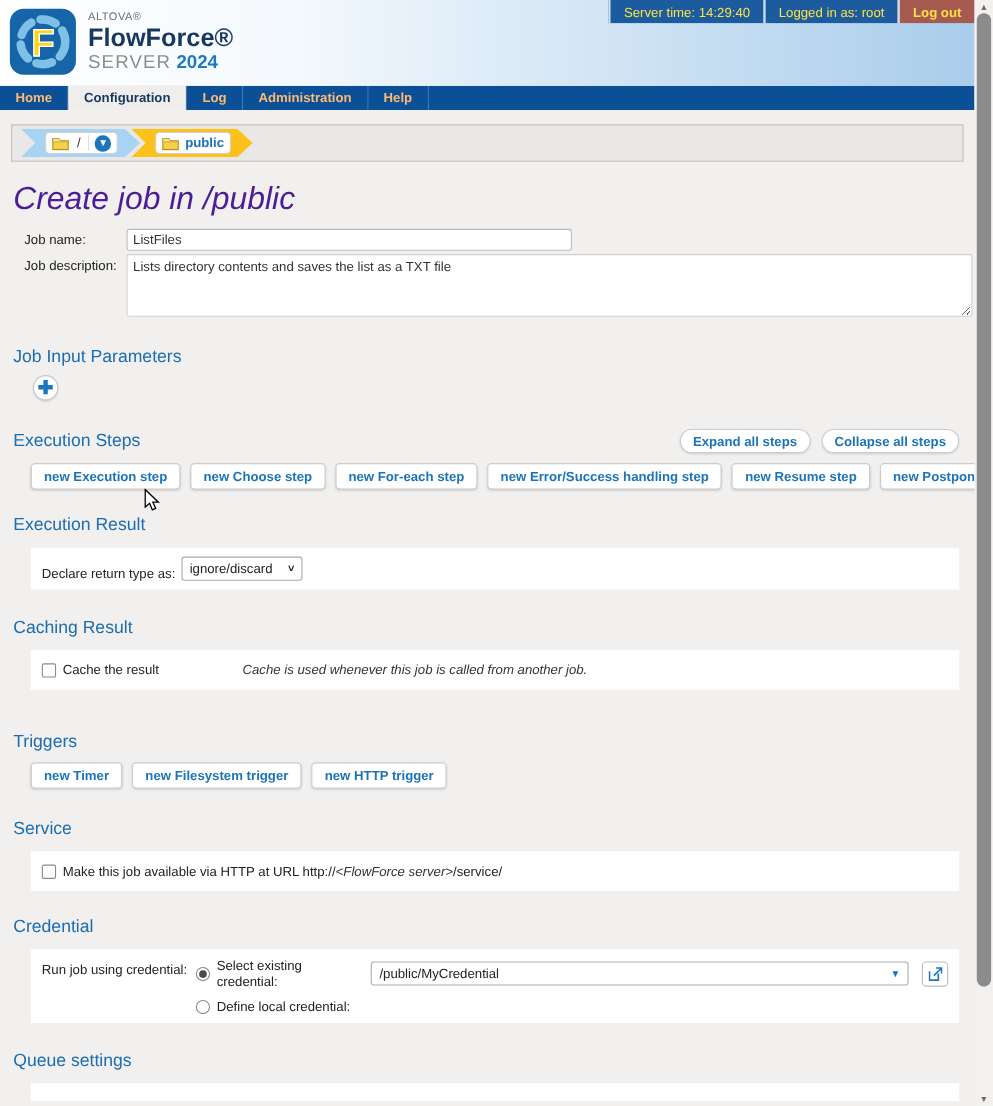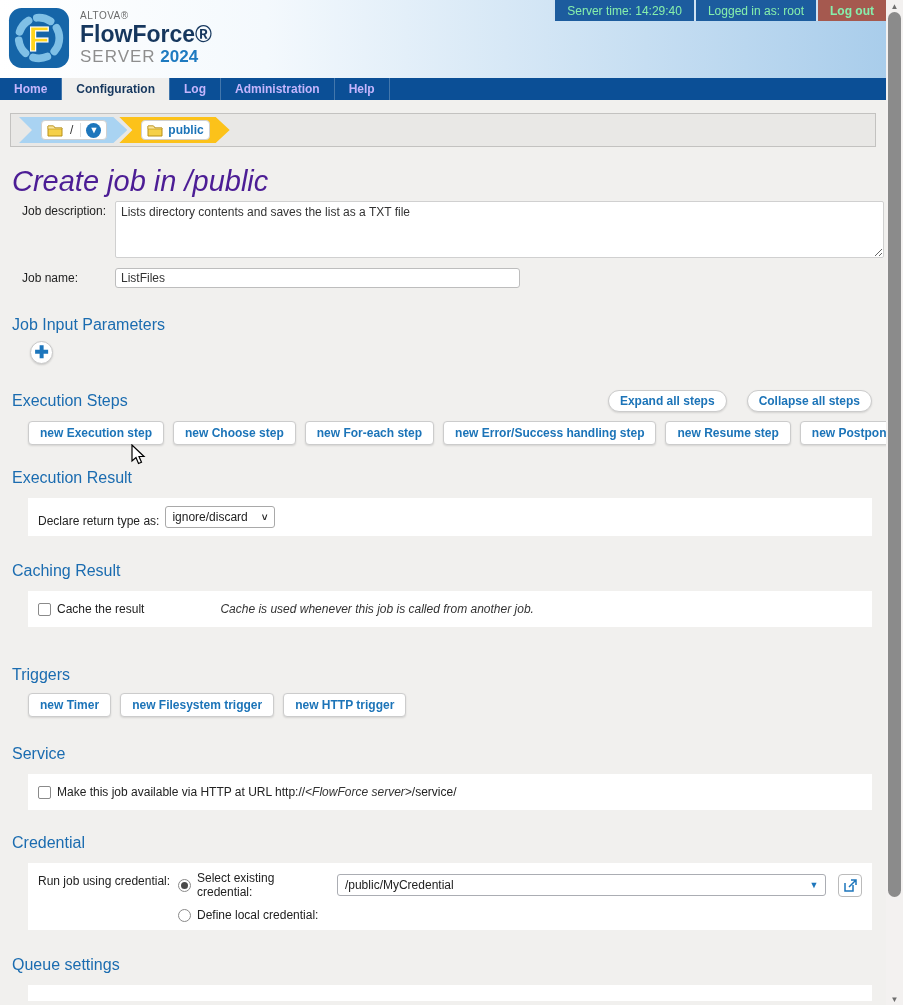--- a/index.html
+++ b/index.html
@@ -4,35 +4,35 @@
 <style>
   * { margin:0; padding:0; box-sizing:border-box; }
   html,body { width:903px; height:1005px; overflow:hidden; }
   body { font-family:"Liberation Sans", sans-serif; background:#f1f0ee; position:relative; }
 
   .viewport { position:absolute; left:0; top:0; width:886px; height:1005px; overflow:hidden; }
 
   
   .header { position:relative; width:100%; height:78px;
     background:linear-gradient(to right, #ffffff 0%, #f4f9fd 30%, #a9cdeb 100%); }
-  .topbar { position:absolute; top:0; right:0; display:flex; height:21px; font-size:12px; color:#86efac; }
+  .topbar { position:absolute; top:0; right:0; display:flex; height:21px; font-size:12px; color:#fde047; }
   .topbar .seg { background:#1c5c9e; display:flex; align-items:center; padding:0 12px; border-left:2px solid #cfe2f3; }
   .topbar .logout { background:#a5594f; font-weight:bold; cursor:pointer; }
   .brand { position:absolute; left:8px; top:7px; display:flex; }
   .logo-svg { width:62px; height:62px; }
   .brand-text { margin-left:10px; display:flex; flex-direction:column; justify-content:center; }
   .brand-altova { font-size:10px; color:#6b6b6b; letter-spacing:.5px; }
   .brand-product { font-size:23px; font-weight:bold; color:#16375e; line-height:26px; }
   .brand-server { font-size:17px; }
   .brand-server .srv { color:#8e8e8e; letter-spacing:1px; }
   .brand-server .yr { color:#1e7ac0; font-weight:bold; }
 
   
   .nav { width:100%; height:22px; background:#0b4f96; display:flex; }
-  .nav-tab { color:#c4b5fd; font-size:12px; font-weight:bold; padding:0 14px; display:flex; align-items:center; border-right:1px solid #4377ac; cursor:pointer; }
+  .nav-tab { color:#fdba74; font-size:12px; font-weight:bold; padding:0 14px; display:flex; align-items:center; border-right:1px solid #4377ac; cursor:pointer; }
   .nav-tab.active { background:#efeeec; color:#16375e; }
 
   
   .crumbbar { margin:13px 10px 0 10px; height:34px; background:#e9e8e6; border:1px solid #c3c2c0; display:flex; align-items:center; padding-left:8px; }
   .chev { height:26px; display:flex; align-items:center; padding:0 20px 0 22px; clip-path:polygon(0 0, calc(100% - 14px) 0, 100% 50%, calc(100% - 14px) 100%, 0 100%, 13px 50%); }
   .chev.blue { background:#a9d3f2; }
   .chev.yellow { background:#fcc21a; margin-left:-8px; }
   .crumb-box { background:#fff; border:1px solid #d0d0d0; border-radius:4px; height:20px; display:flex; align-items:center; padding:0 5px; gap:5px; }
   .crumb-slash { font-size:12px; color:#333; padding:0 2px; border-right:1px solid #ddd; padding-right:7px; }
   .crumb-label { font-size:12px; font-weight:bold; color:#1c74b8; }
@@ -47,21 +47,21 @@
   .text-input { width:405px; height:20px; border:1px solid #bdbdbd; border-radius:3px; font-size:12px; padding:0 5px; font-family:"Liberation Sans",sans-serif; color:#333; }
   .desc-area { width:769px; height:57px; border:1px solid #d0d0d0; border-radius:2px; font-size:12px; padding:3px 5px; resize:both; font-family:"Liberation Sans",sans-serif; color:#333; }
   .form-row.desc { margin-top:3px; }
 
   h2.section { font-size:16px; font-weight:400; color:#1b6cb0; }
   .sec-jip { margin-top:28px; }
   .plus-btn { margin:7px 0 0 18px; width:23px; height:23px; border-radius:50%; background:#fff; border:1px solid #c9c9c9; box-shadow:0 1px 2px rgba(0,0,0,.15); display:flex; align-items:center; justify-content:center; cursor:pointer; }
   .plus-glyph { color:#1d76bc; font-size:17px; font-weight:bold; line-height:1; margin-top:-1px; }
 
   .sec-head-row { display:flex; align-items:center; justify-content:space-between; margin-top:26px; padding-right:14px; }
-  .pill-group { display:flex; gap:20px; }
+  .pill-group { display:flex; gap:10px; }
   .btn { background:#fff; border:1px solid #ccc; border-radius:4px; color:#1c74b8; font-weight:bold; font-size:12px; padding:4px 11px; box-shadow:0 1px 2px rgba(0,0,0,.12); cursor:pointer; white-space:nowrap; font-family:"Liberation Sans",sans-serif; }
   .btn.pill { border-radius:11px; padding:3px 11px; }
   .btn-row { display:flex; gap:9px; margin:9px 0 0 16px; }
 
   .panel { margin:11px 14px 0 16px; background:#fff; }
   .panel-inner { padding:8px 10px; font-size:12px; color:#222; }
 
   .inline-row { display:flex; align-items:flex-end; gap:6px; }
   .fake-select { border:1px solid #a9a9a9; border-radius:3px; height:22px; display:flex; align-items:center; padding:0 6px; gap:14px; font-size:12px; color:#222; cursor:pointer; background:#fff; }
   .fake-select .chev-down { font-size:10px; color:#222; font-weight:bold; }
@@ -140,27 +140,27 @@
         </svg>
         <span class="crumb-label">public</span>
       </div>
     </div>
   </div>
 
   <div class="content">
 
     <h1 class="page-title">Create job in /public</h1>
 
+    <div class="form-row">
+      <div class="form-label">Job name:</div>
+      <input class="text-input" type="text" value="ListFiles" style="">
+    </div>
     <div class="form-row desc">
       <div class="form-label">Job description:</div>
       <textarea class="desc-area" style="">Lists directory contents and saves the list as a TXT file</textarea>
-    </div>
-    <div class="form-row">
-      <div class="form-label">Job name:</div>
-      <input class="text-input" type="text" value="ListFiles" style="">
     </div>
 
     <h2 class="section sec-jip">Job Input Parameters</h2>
     <div class="plus-btn">
       <span class="plus-glyph">✚</span>
     </div>
 
     <div class="sec-head-row">
       <h2 class="section">Execution Steps</h2>
       <div class="pill-group">

